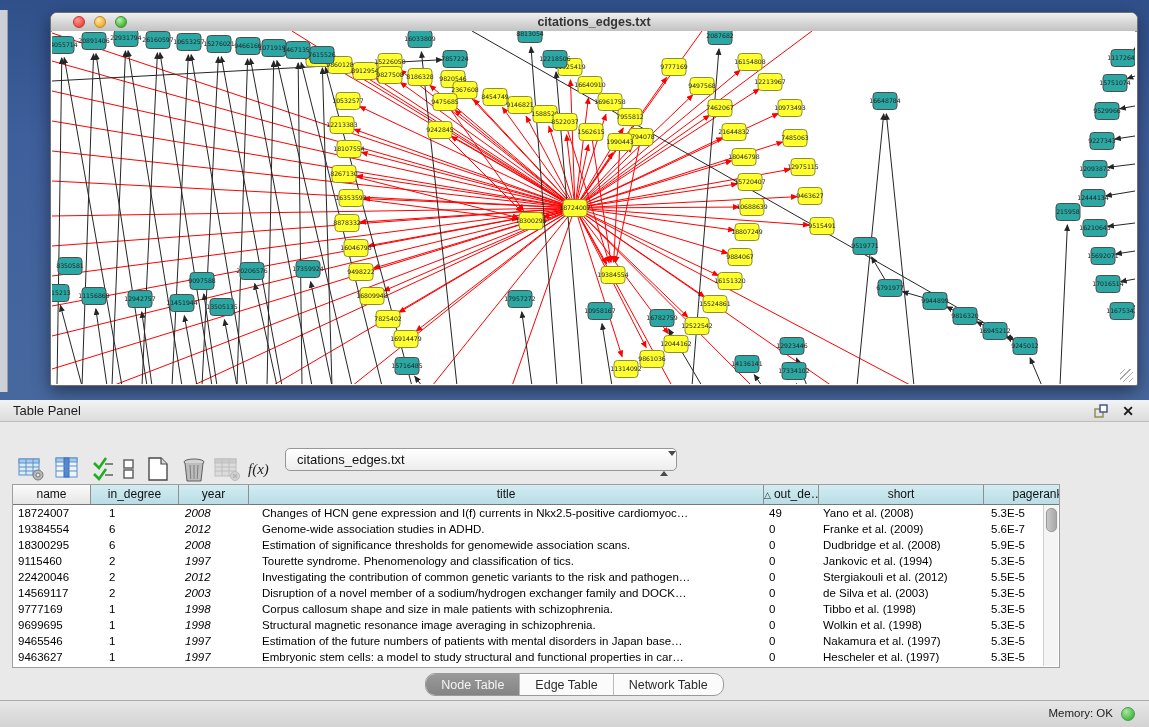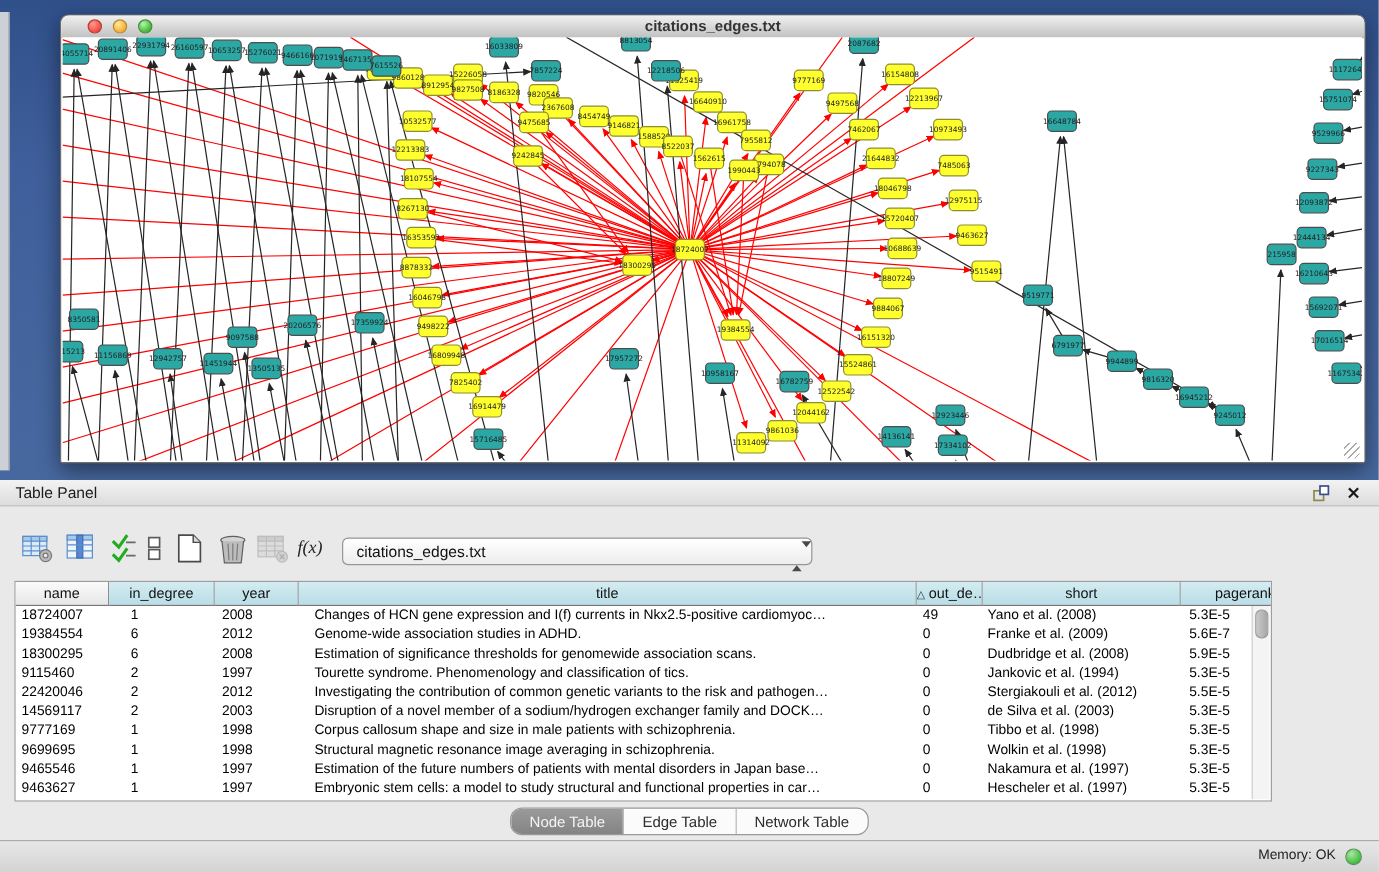--- a/index.html
+++ b/index.html
@@ -31,21 +31,21 @@
   .panel{position:absolute;left:0;top:400px;width:1149px;height:327px;background:#e9e9e9;}
   .panel-titlebar{position:absolute;left:0;top:0;width:100%;height:22px;
                   background:linear-gradient(180deg,#f3f3f3,#dcdcdc);
                   border-bottom:1px solid #bdbdbd;box-sizing:border-box;}
   .panel-title{position:absolute;left:13px;top:3px;font-size:13px;color:#1c1c1c;}
   .pt-btn{position:absolute;top:3px;width:18px;height:16px;cursor:default;}
   .pt-float{right:38px;}
   .pt-close{right:12px;font-size:14px;font-weight:bold;color:#1a1a1a;text-align:center;line-height:16px;}
   
   .toolbar{position:absolute;left:0;top:40px;width:100%;height:40px;}
-  .tb-btn{position:absolute;top:4px;width:28px;height:28px;}
+  .tb-btn{position:absolute;top:16px;width:28px;height:28px;}
   .fx{font-family:"Liberation Serif",serif;font-style:italic;font-size:15px;color:#222;line-height:26px;}
   .combo{position:absolute;left:285px;top:8px;width:392px;height:23px;box-sizing:border-box;
          border:1px solid #979797;border-radius:5px;
          background:linear-gradient(180deg,#ffffff,#ededed);
          font-size:13px;color:#111;line-height:21px;padding-left:11px;}
   .combo .arrows{position:absolute;right:7px;top:4px;width:9px;height:14px;}
   .combo .arrows .up{width:0;height:0;border-left:4px solid transparent;border-right:4px solid transparent;
                      border-bottom:5px solid #4a4a4a;margin-bottom:3px;}
   .combo .arrows .dn{width:0;height:0;border-left:4px solid transparent;border-right:4px solid transparent;
                      border-top:5px solid #4a4a4a;}
@@ -54,21 +54,21 @@
               border:1px solid #9e9e9e;background:#fff;overflow:hidden;}
   .hrow,.trow{display:grid;grid-template-columns:78px 88px 70px 515px 55px 165px 108px 1fr;}
   .hrow{height:20px;line-height:19px;}
   .hcell{box-sizing:border-box;border-right:1px solid #8f8f8f;border-bottom:1px solid #777;
          text-align:center;font-size:12px;color:#111;
          background:linear-gradient(180deg,#d3ecf2,#b9dde6);overflow:hidden;white-space:nowrap;}
   .hcell.gray{background:linear-gradient(180deg,#fbfbfb,#e6e6e6);}
   .hcell .sortglyph{font-size:9px;margin-right:3px;color:#16303a;}
   .trow{height:16px;line-height:16px;font-size:11.5px;color:#000;}
   .tcell{box-sizing:border-box;overflow:hidden;white-space:nowrap;}
-  .c0{padding-left:5px;}.c1{padding-left:18px;}.c2{padding-left:6px;}
+  .c0{padding-left:5px;}.c1{padding-left:18px;}.c2{padding-left:6px;font-style:italic;}
   .c3{padding-left:13px;}.c4{padding-left:5px;}.c5{padding-left:4px;}.c6{padding-left:7px;}
   .vscroll{position:absolute;right:1px;top:20px;width:14px;bottom:1px;
            background:#f4f4f4;border-left:1px solid #d0d0d0;}
   .vthumb{position:absolute;left:2px;top:3px;width:9px;height:22px;border-radius:5px;
           background:linear-gradient(90deg,#c9c9c9,#a8a8a8);border:1px solid #9a9a9a;}
   
   .tabs{position:absolute;left:0;right:0;top:273px;height:22px;text-align:center;}
   .seg{display:inline-flex;border:1px solid #9a9a9a;border-radius:10px;overflow:hidden;
        background:#fbfbfb;box-shadow:inset 0 1px 0 #fff;}
   .seg button{appearance:none;border:none;background:transparent;margin:0;

